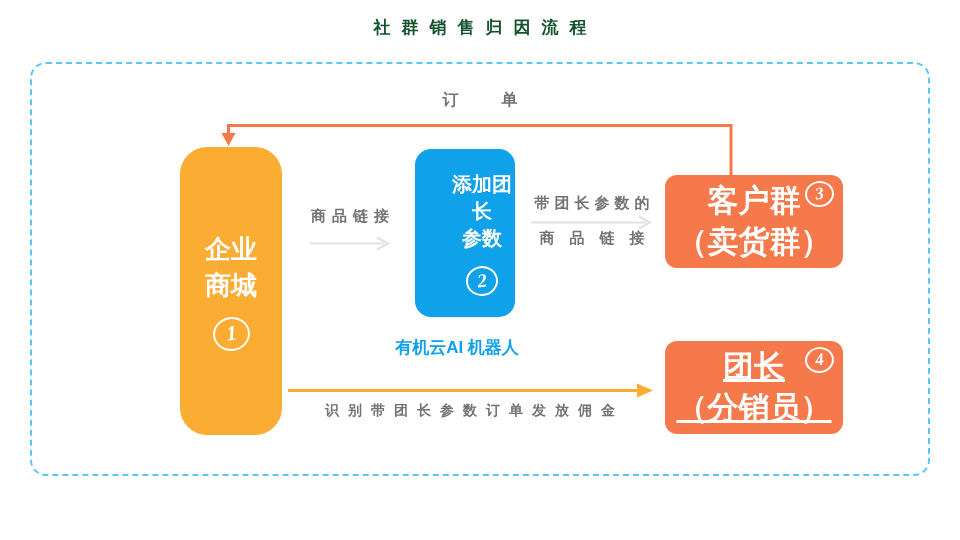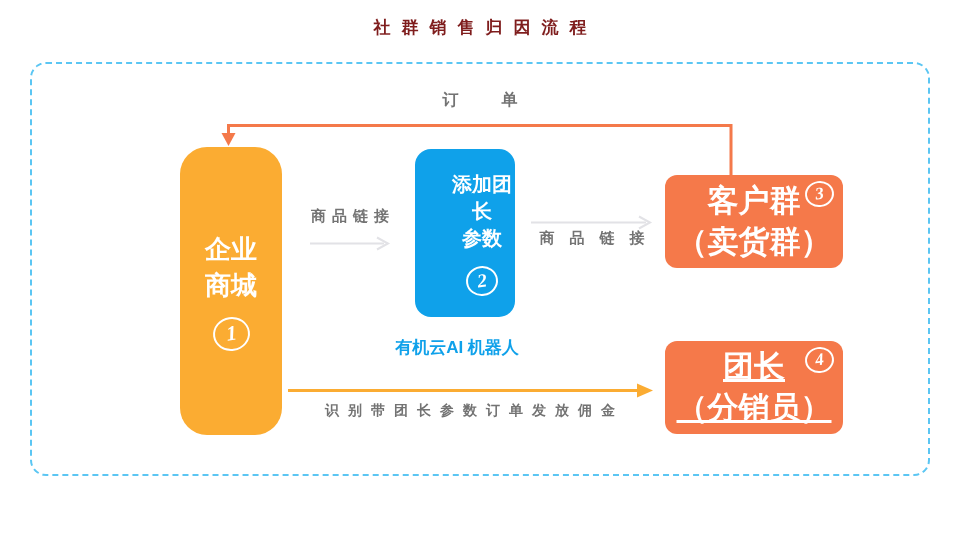--- a/index.html
+++ b/index.html
@@ -3,21 +3,21 @@
 <meta charset="utf-8">
 <style>
   html,body{margin:0;padding:0;background:#ffffff;}
   #canvas{
     position:relative;width:960px;height:540px;background:#ffffff;overflow:hidden;
     font-family:"Liberation Sans","DejaVu Sans",sans-serif;color:#111111;
   }
   .title{
     position:absolute;top:16px;left:0;width:100%;text-align:center;
     font-size:17px;font-weight:bold;letter-spacing:11px;padding-left:11px;
-    box-sizing:border-box;color:#7f1d1d;
+    box-sizing:border-box;color:#14532d;
   }
   .frame{
     position:absolute;left:30px;top:62px;width:896px;height:410px;
     border:2px dashed #5bc6f3;border-radius:16px;
   }
   .arrows{position:absolute;left:0;top:0;width:960px;height:540px;pointer-events:none;}
   .node{
     position:absolute;display:flex;flex-direction:column;align-items:center;justify-content:center;
     color:#ffffff;font-weight:bold;text-align:center;box-sizing:border-box;
   }
@@ -110,17 +110,18 @@
 
   <div class="node node4">
     <span class="line">团长</span>
     <span class="line">（分销员）</span>
     <span class="badge badge-corner">
       <span>4</span>
     </span>
   </div>
 
   <div class="edge-label lbl-product">商品链接</div>
+  <div class="edge-label lbl-param1">带团长参数的</div>
   <div class="edge-label lbl-param2">商品链接</div>
   <div class="edge-label lbl-order">订单</div>
   <div class="edge-label lbl-commission">识别带团长参数订单发放佣金</div>
 
 </div>
 
 </body></html>

